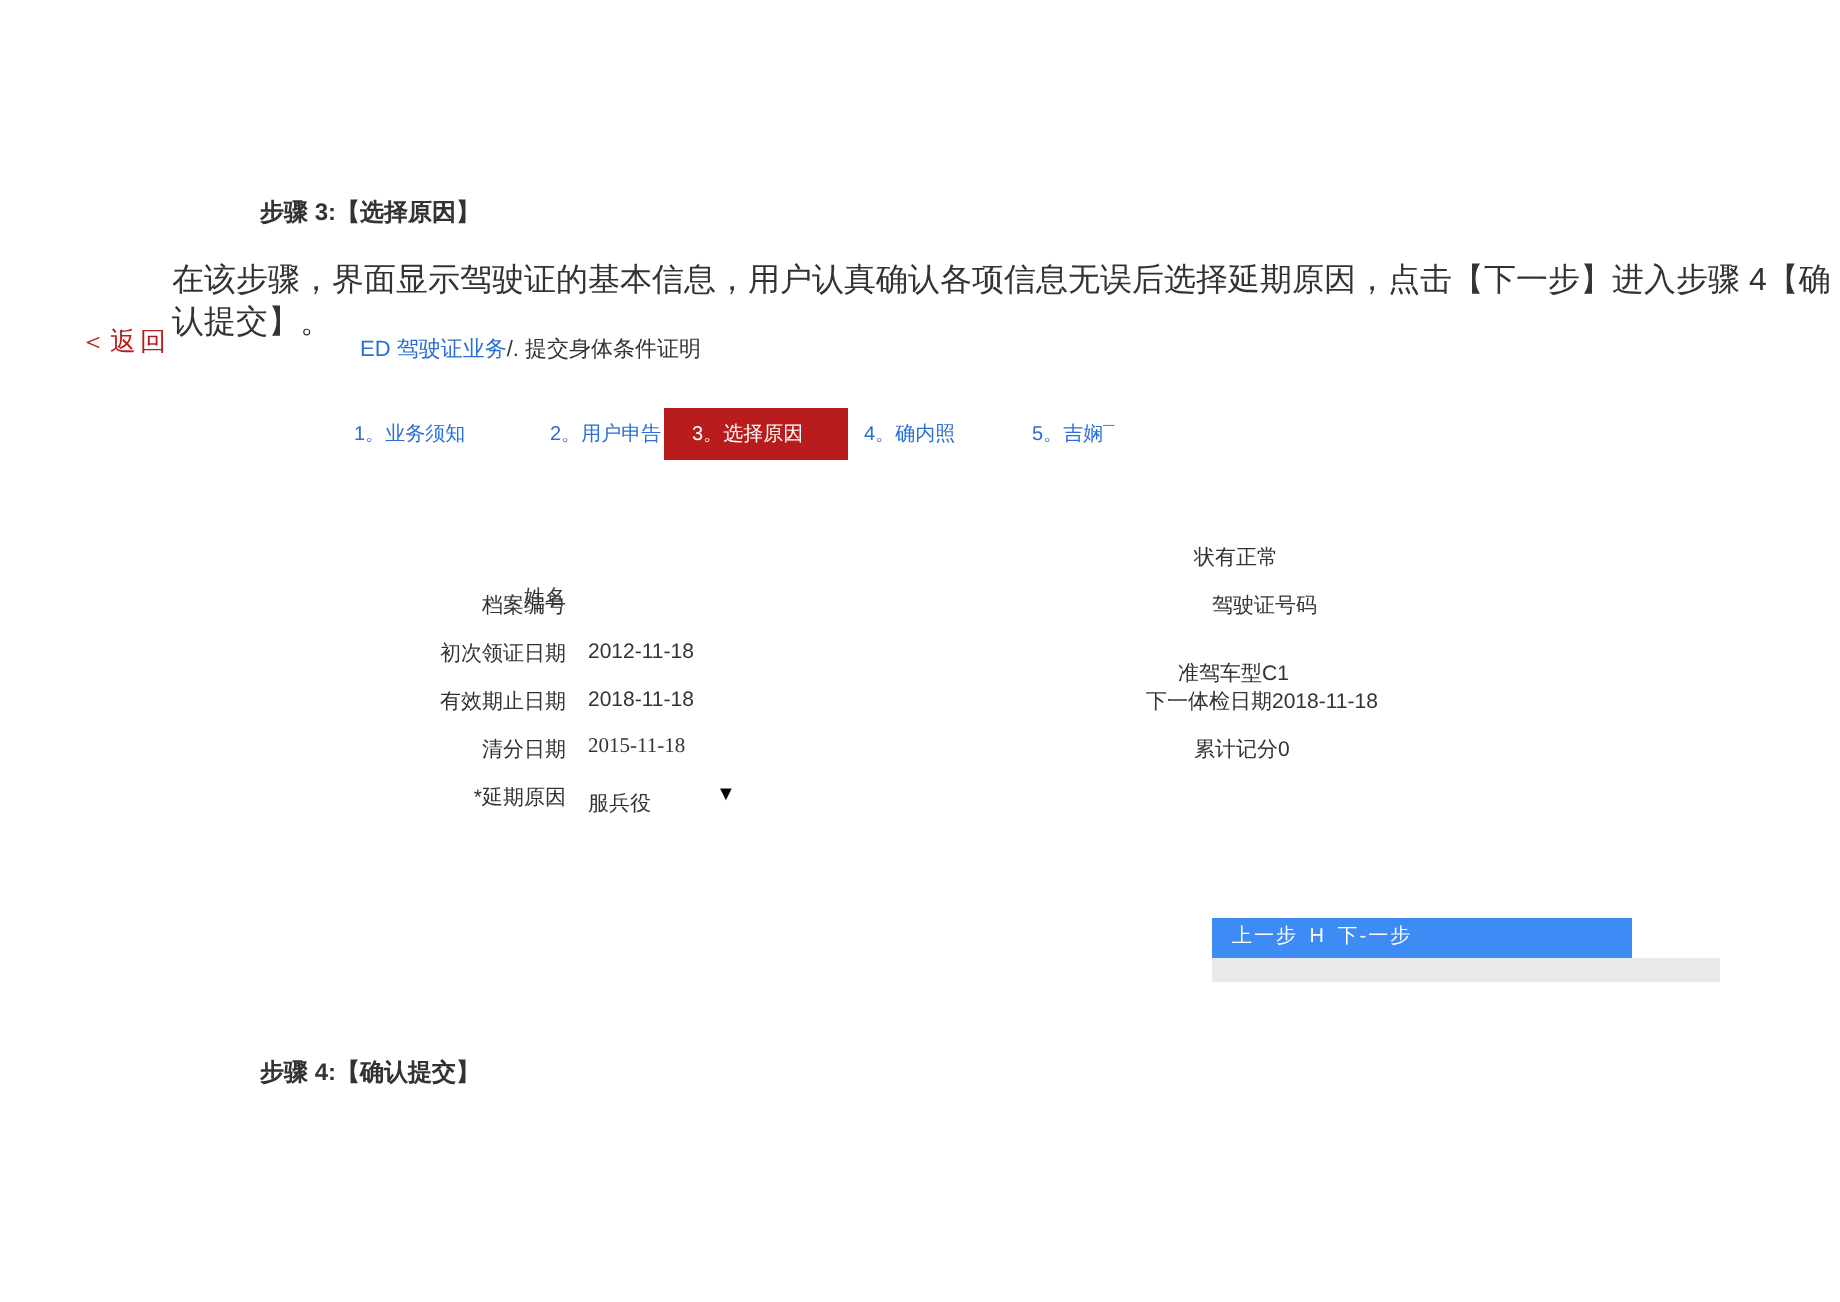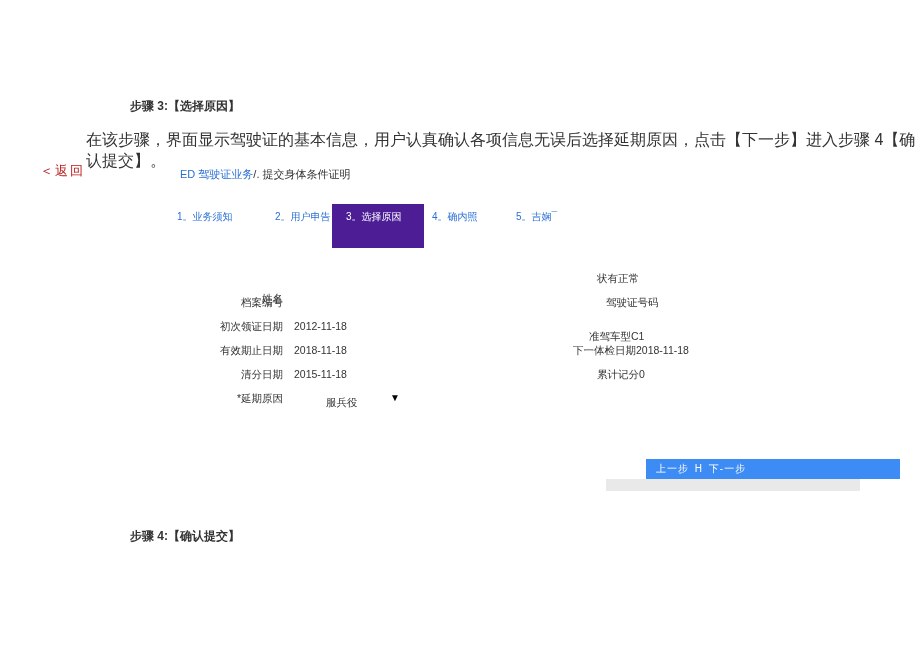--- a/index.html
+++ b/index.html
@@ -39,42 +39,41 @@
     position: absolute;
     font-size: 10px;
     color: #2a6fd6;
   }
   .step {
     position: absolute;
     top: 0;
     white-space: nowrap;
   }
   .step-active {
-    background: #4c1d95;
+    background: #b91c1c;
     color: #fff;
-    padding: 6px 22px 24px 14px;
+    padding: 6px 22px 6px 14px;
     margin-top: -6px;
   }
   .info {
     position: absolute;
     font-size: 10.5px;
   }
   .label {
     position: absolute;
     text-align: right;
     width: 200px;
   }
   .value {
     position: absolute;
     text-align: left;
     width: 200px;
   }
   .dd-box {
     position: absolute;
-    margin-left: 32px;
   }
   .dd-text {
     font-size: 10.5px;
   }
   .dd-arrow {
     position: absolute;
     font-size: 10px;
     color: #000;
   }
   .next-bar {
@@ -125,21 +124,21 @@
 </div>
 
 <div class="info">
   <div class="label" style="left:83px; top:272px;margin-top:20px;">姓名</div>
   <div class="label" style="left:83px; top:296px;">档案编号</div>
   <div class="label" style="left:83px; top:320px;">初次领证日期</div>
   <div class="value" style="left:294px; top:320px;">2012-11-18</div>
   <div class="label" style="left:83px; top:344px;">有效期止日期</div>
   <div class="value" style="left:294px; top:344px;">2018-11-18</div>
   <div class="label" style="left:83px; top:368px;">清分日期</div>
-  <div class="value" style="left:294px; top:368px;">2015-11-18</div>
+  <div class="value" style="left:294px; top:368px;font-family:Liberation Serif, serif;">2015-11-18</div>
   <div class="label" style="left:83px; top:392px;">*延期原因</div>
 </div>
 
 <div class="dd-box" style="left:294px; top:392px;">
   <span class="dd-text">服兵役</span>
   <span class="dd-arrow" style="left:64px; top:0;">▼</span>
 </div>
 
 <div class="info">
   <div class="value" style="left:597px; top:272px;">状有正常</div>
@@ -148,20 +147,20 @@
     <span>准驾车型</span><span>C1</span>
   </div>
   <div class="value" style="left:573px; top:344px;">
     <span>下一体检日期</span><span>2018-11-18</span>
   </div>
   <div class="value" style="left:597px; top:368px;">
     <span>累计记分</span><span>0</span>
   </div>
 </div>
 
-<div class="next-bar" style="left:606px; top:459px; width:254px;margin-left:40px;">
+<div class="next-bar" style="left:606px; top:459px; width:210px;">
   <span>上一步</span>
   <span style="margin:0 2px;">H</span>
   <span>下-一步</span>
 </div>
 <div class="next-shadow" style="left:606px; top:479px; width:254px;"></div>
 
 <div class="h3" style="left:86px; top:528px;">步骤 4:【确认提交】</div>
 
 </body></html>

